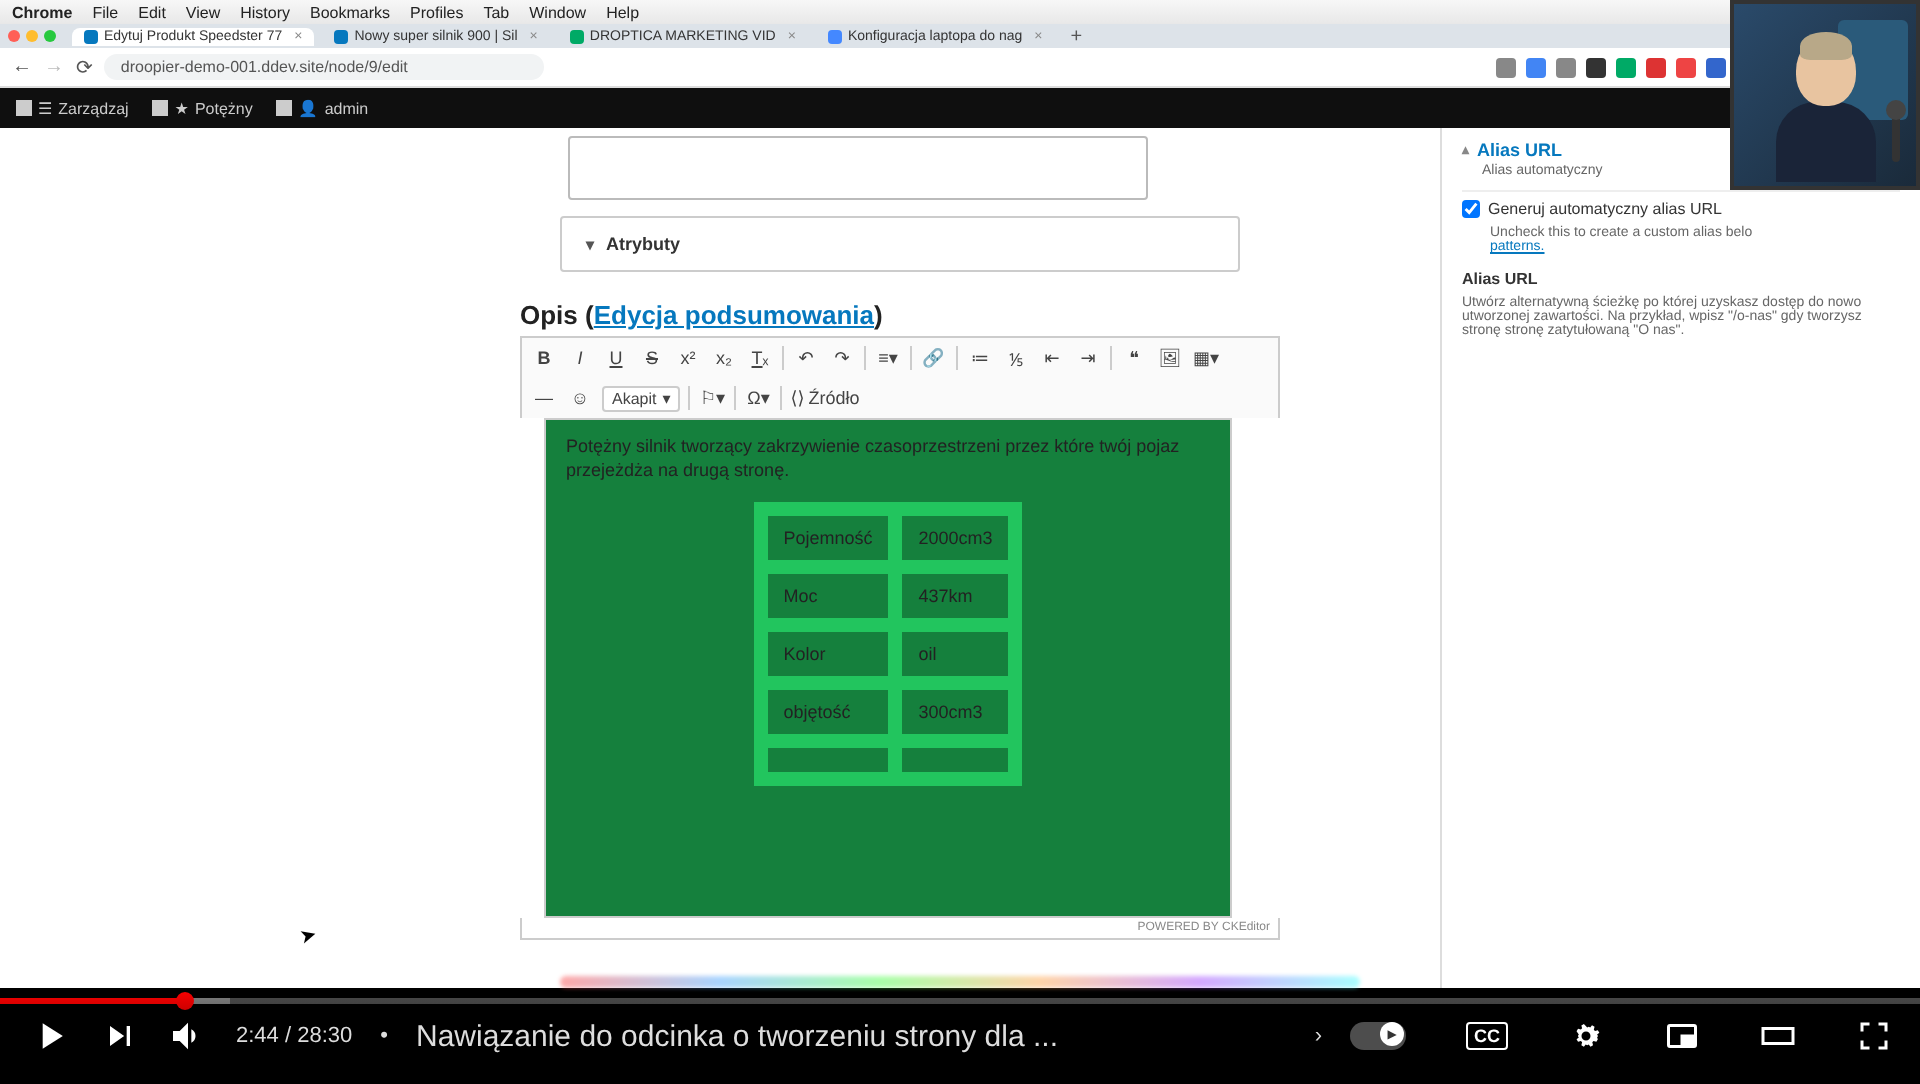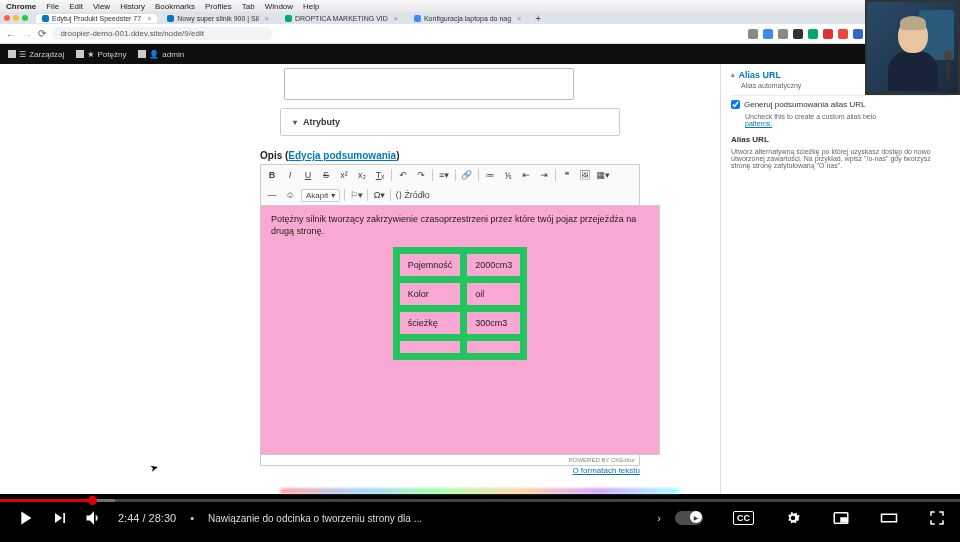--- a/index.html
+++ b/index.html
@@ -23,28 +23,28 @@
 .ext-icons{margin-left:auto;display:flex;gap:5px}
 .ext-icons span{width:10px;height:10px;border-radius:2px;display:inline-block}
 .drupal-toolbar{background:#0f0f0f;color:#ccc;height:20px;display:flex;align-items:center;font-size:8px;padding:0 8px;gap:12px}
 .drupal-toolbar .item{display:flex;align-items:center;gap:3px}
 .drupal-toolbar .item::before{content:'';width:8px;height:8px;display:inline-block;background:#ccc;-webkit-mask-size:contain}
 .content-wrap{background:#fff;height:430px;overflow:hidden;display:flex;position:relative}
 .main-col{flex:1;padding:0 10px 0 250px;border-radius:11px;}
 .placeholder-input{border:1px solid #bbb;border-radius:2px;height:32px;width:290px;margin:4px 0 8px 34px;background:#fff}
 .details-box{border:1px solid #ccc;border-radius:2px;width:340px;margin-left:30px;padding:8px 12px;font-size:9px;font-weight:600;color:#333;display:flex;align-items:center;gap:6px}
 .details-box::before{content:'▾';font-size:8px;color:#555}
-.field-label{font-size:10px;font-weight:700;margin:14px 0 3px 10px;color:#222}
+.field-label{font-size:13px;font-weight:700;margin:14px 0 3px 10px;color:#222}
 .field-label a{color:#0678be;text-decoration:underline}
 .ck-toolbar{border:1px solid #ccc;border-bottom:none;background:#fafafa;width:380px;margin-left:10px;padding:3px 4px;display:flex;flex-wrap:wrap;gap:4px;align-items:center;font-size:9px;color:#444}
 .ck-toolbar .row2{width:100%;display:flex;gap:4px;align-items:center;margin-top:2px}
 .ck-btn{width:14px;height:14px;display:flex;align-items:center;justify-content:center;border-radius:2px;font-size:9px}
 .ck-sep{width:1px;height:12px;background:#ccc}
 .ck-select{border:1px solid #ccc;border-radius:2px;padding:1px 4px;font-size:8px;background:#fff;display:flex;align-items:center;gap:3px}
-.ck-body{border:1px solid #ccc;width:400px;margin-left:10px;background:#f9a8d4;padding:8px 10px;font-size:9px;color:#222;min-height:250px}
+.ck-body{border:1px solid #ccc;width:344px;margin-left:22px;background:#15803d;padding:8px 10px;font-size:9px;color:#222;min-height:250px}
 .ck-body p{margin-bottom:8px;line-height:1.3}
 .ck-table{border-collapse:collapse;margin:10px auto 0;font-size:9px}
 .ck-table td{border:7px solid #22c55e;padding:6px 8px;min-width:45px}
 .ck-footer{width:380px;margin-left:10px;font-size:6px;text-align:right;color:#888;padding:2px 4px;border:1px solid #ccc;border-top:0}
 .ck-formats{width:380px;margin-left:10px;font-size:8px;text-align:right}
 .ck-formats a{color:#0678be;text-decoration:underline}
 .sidebar{width:240px;border-left:1px solid #ddd;padding:6px 10px;font-size:8px;color:#333;position:absolute;right:0;top:0;background:#fff;height:100%}
 .side-section{margin-bottom:10px}
 .side-title{font-weight:700;color:#0678be;font-size:9px;display:flex;align-items:center;gap:4px}
 .side-title::before{content:'▴';color:#888;font-size:7px}
@@ -65,21 +65,21 @@
 .mic::before{content:'';position:absolute;top:-6px;left:-3px;width:10px;height:10px;background:#444;border-radius:50%}
 .bg-panel{position:absolute;top:8px;right:4px;width:35px;height:50px;background:#2a5a7a;border-radius:3px}
 .yt-controls{position:absolute;bottom:0;left:0;right:0;height:48px;background:linear-gradient(transparent,rgba(0,0,0,0.85));display:flex;align-items:center;padding:0 14px;gap:14px;color:#fff;z-index:50}
 .yt-progress{position:absolute;bottom:40px;left:0;right:0;height:3px;background:rgba(255,255,255,0.3)}
 .yt-progress-fill{height:100%;width:9.6%;background:#ff0000;position:relative}
 .yt-progress-fill::after{content:'';position:absolute;right:-5px;top:-3px;width:9px;height:9px;background:#ff0000;border-radius:50%}
 .yt-buffer{position:absolute;left:0;height:100%;width:12%;background:rgba(255,255,255,0.3)}
 .yt-btn{cursor:pointer;display:flex;align-items:center;justify-content:center}
 .yt-play svg,.yt-next svg,.yt-vol svg{fill:#fff}
 .yt-time{font-size:11px;color:#ddd}
-.yt-title{font-size:10px;color:#ddd;white-space:nowrap;overflow:hidden;text-overflow:ellipsis;flex:1}
+.yt-title{font-size:15px;color:#ddd;white-space:nowrap;overflow:hidden;text-overflow:ellipsis;flex:1}
 .yt-right{margin-left:auto;display:flex;gap:30px;align-items:center}
 .yt-autoplay{width:28px;height:14px;background:rgba(255,255,255,0.3);border-radius:8px;position:relative}
 .yt-autoplay::after{content:'▶';position:absolute;right:1px;top:0px;width:12px;height:12px;background:#fff;border-radius:50%;color:#333;font-size:6px;display:flex;align-items:center;justify-content:center}
 .yt-cc{border:1px solid #fff;border-radius:2px;padding:1px 3px;font-size:9px;font-weight:600}
 .yt-icon{width:18px;height:18px}
 .watermark{position:absolute;right:14px;bottom:60px;width:28px;height:28px;z-index:40}
 .watermark svg{fill:rgba(255,255,255,0.85)}
 .cursor{position:absolute;left:150px;top:462px;font-size:10px;color:#000;z-index:30;transform:rotate(-15deg)}
 .dock-hint{position:absolute;bottom:48px;left:50%;transform:translateX(-50%);width:400px;height:6px;background:linear-gradient(90deg,#f55,#5af,#5f5,#fa5,#a5f,#5ff);border-radius:3px;opacity:0.5;filter:blur(1px)}
 </style>
@@ -213,46 +213,49 @@
 
     <div class="ck-body">
       <p>Potężny silnik tworzący zakrzywienie czasoprzestrzeni przez które twój pojaz przejeżdża na drugą stronę.</p>
       <table class="ck-table">
         <tbody>
             <tr>
               <td>Pojemność</td>
               <td>2000cm3</td>
             </tr>
         <tr>
+              <td>Moc</td>
+              <td>437km</td>
+            </tr>
+        <tr>
               <td>Kolor</td>
               <td>oil</td>
             </tr>
         <tr>
-              <td>ścieżkę</td>
+              <td>objętość</td>
               <td>300cm3</td>
             </tr>
         <tr>
               <td></td>
               <td></td>
             </tr>
       </tbody>
         </table>
     </div>
     <div class="ck-footer">POWERED BY CKEditor</div>
-    <div class="ck-formats"><a href="#">O formatach tekstu</a></div>
   </div>
 
   <div class="sidebar">
     <div class="side-section">
       <div class="side-title">Alias URL</div>
       <div class="side-sub">Alias automatyczny</div>
       <div class="side-hr"></div>
       <label class="chk">
         <input type="checkbox" checked="" style="">
-        <span>Generuj podsumowania alias URL</span>
+        <span>Generuj automatyczny alias URL</span>
       </label>
       <div class="side-hint">
         <span>Uncheck this to create a custom alias belo</span><br>
         <a href="#">patterns.</a>
       </div>
       <div class="side-label">Alias URL</div>
       <div class="side-hint" style="margin-left:0;margin-top:4px">Utwórz alternatywną ścieżkę po której uzyskasz dostęp do nowo utworzonej zawartości. Na przykład, wpisz "/o-nas" gdy tworzysz stronę stronę zatytułowaną "O nas".</div>
     </div>
   </div>
 </div>

